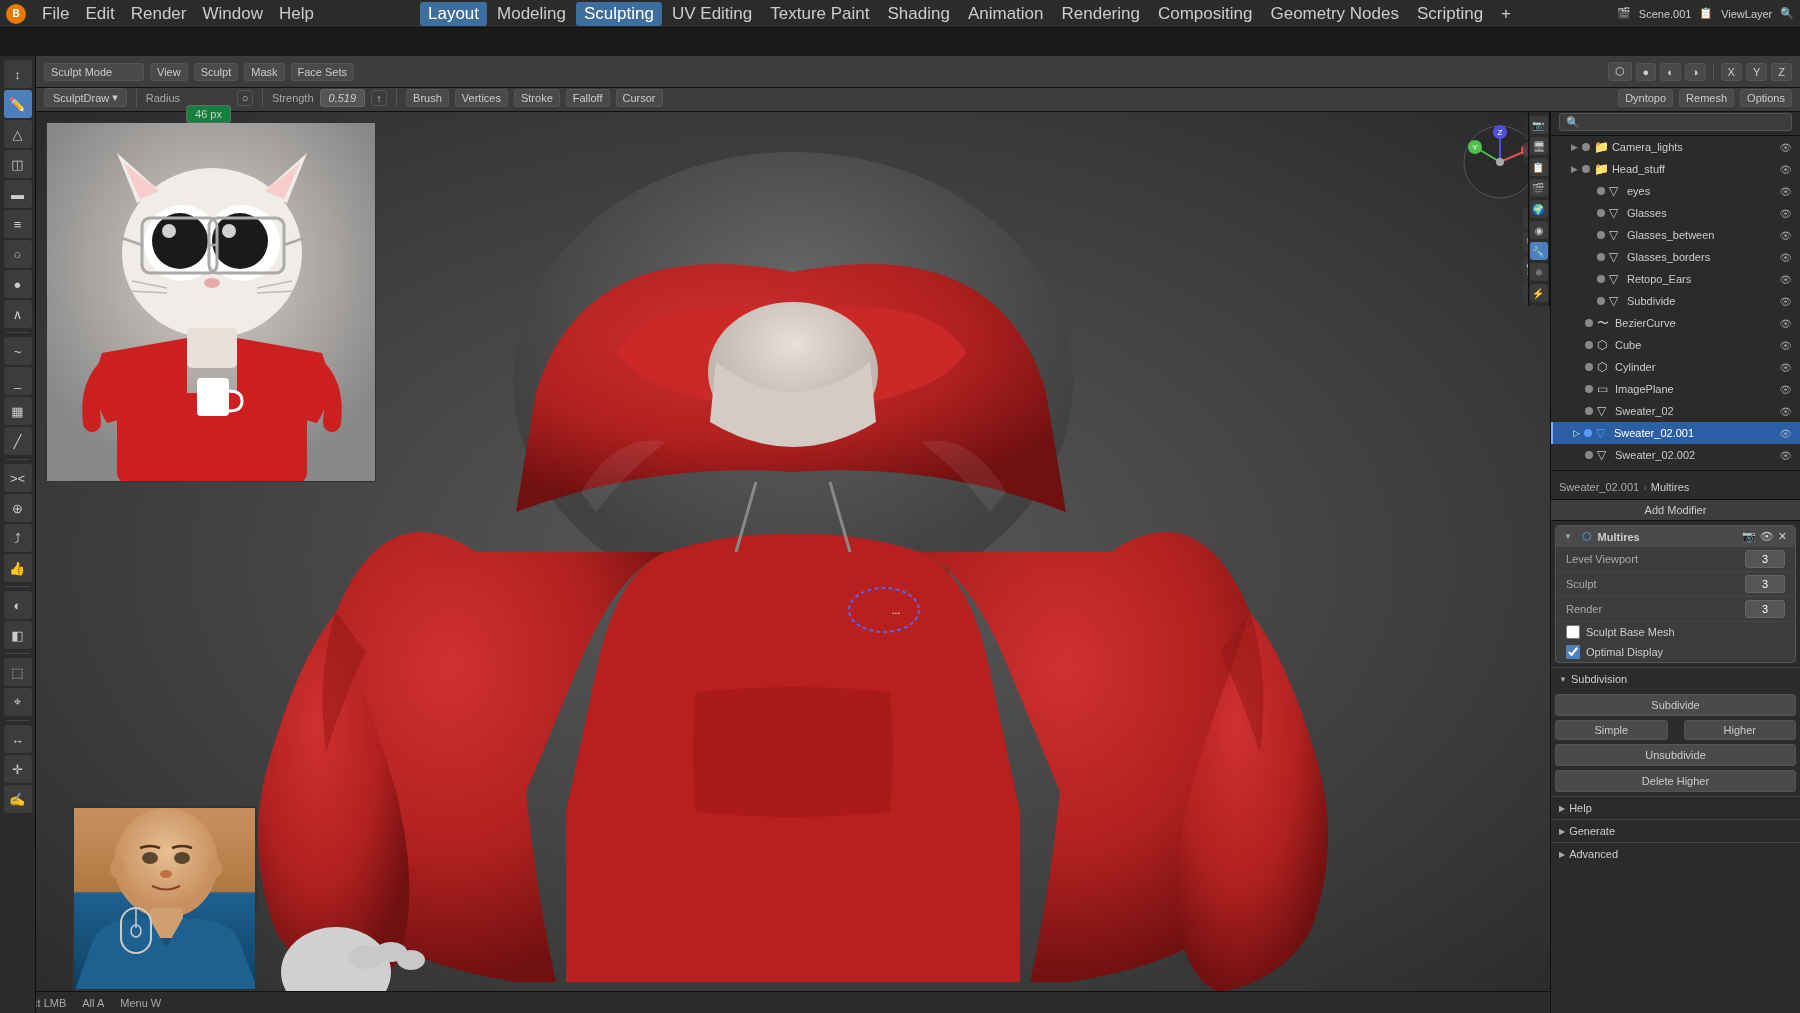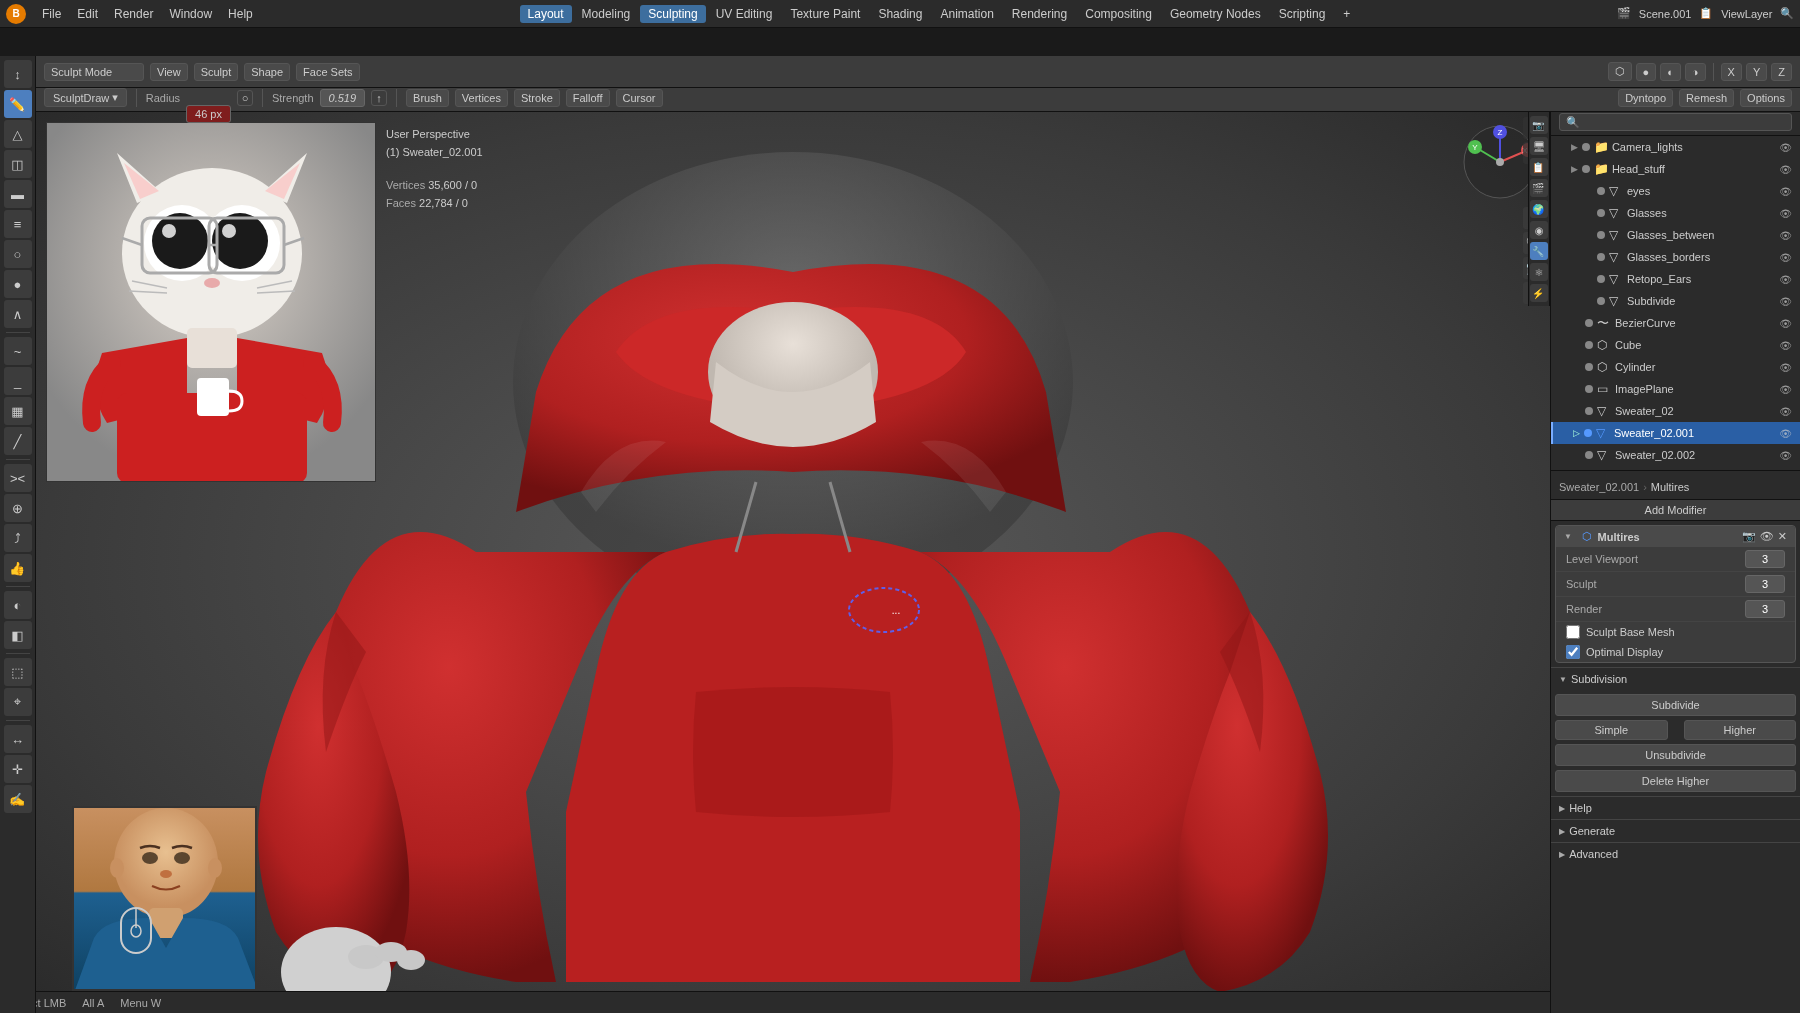--- a/index.html
+++ b/index.html
@@ -32,21 +32,21 @@
       border-radius: 50%;
       margin-right: 8px;
       flex-shrink: 0;
       display: flex; align-items: center; justify-content: center;
       font-weight: bold; font-size: 10px; color: white;
     }
     .menu-item {
       padding: 2px 8px;
       cursor: pointer;
       border-radius: 3px;
-      font-size: 12px;
+      font-size: 17px;
     }
     .menu-active { background: #3d6e9e; color: white; }
     .menu-spacer { flex: 1; }
     .menu-right { display: flex; align-items: center; gap: 8px; font-size: 11px; }
     .toolbar-btn {
       padding: 2px 6px;
       background: #4a4a4a;
       border: 1px solid #555;
       border-radius: 3px;
       cursor: pointer;
@@ -431,21 +431,21 @@
   <div class="tool-sep"></div>
   <div class="tool-btn" title="Transform">↔</div>
   <div class="tool-btn" title="Move">✛</div>
   <div class="tool-btn" title="Annotate">✍</div>
 </div>
 
 <div id="header-bar">
   <div class="toolbar-btn" style="min-width:100px;">Sculpt Mode</div>
   <div class="toolbar-btn">View</div>
   <div class="toolbar-btn">Sculpt</div>
-  <div class="toolbar-btn">Shape</div>
+  <div class="toolbar-btn">Mask</div>
   <div class="toolbar-btn">Face Sets</div>
   <div class="toolbar-spacer"></div>
 
   <div style="display:flex;align-items:center;gap:4px;">
     <div class="toolbar-btn" title="Overlay">⬡</div>
     <div class="toolbar-btn" title="Solid">●</div>
     <div class="toolbar-btn" title="Material">◐</div>
     <div class="toolbar-btn" title="Rendered">◑</div>
     <div class="toolbar-sep"></div>
     <div class="toolbar-btn">X</div>
@@ -454,21 +454,21 @@
   </div>
 </div>
 
 <div id="brush-bar">
   <div style="display:flex;align-items:center;gap:3px;background:#4a4a4a;border:1px solid #555;padding:2px 8px;border-radius:3px;">
     <span>SculptDraw</span>
     <span>▾</span>
   </div>
   <div class="toolbar-sep"></div>
   <span style="color:#aaa;font-size:11px;">Radius</span>
-  <div style="background:#7f1d1d;border:1px solid #666;border-radius:3px;padding:2px 8px;cursor:pointer;font-size:11px;margin-top:32px;">46 px</div>
+  <div style="background:#15803d;border:1px solid #666;border-radius:3px;padding:2px 8px;cursor:pointer;font-size:11px;margin-top:32px;">46 px</div>
   <div style="width:16px;height:16px;background:#3c3c3c;border:1px solid #555;border-radius:3px;cursor:pointer;display:flex;align-items:center;justify-content:center;">○</div>
   <div class="toolbar-sep"></div>
   <span style="color:#aaa;font-size:11px;">Strength</span>
   <div style="background:#555;border:1px solid #666;border-radius:3px;padding:2px 8px;cursor:pointer;font-size:11px;font-style:italic;">0.519</div>
   <div style="width:16px;height:16px;background:#3c3c3c;border:1px solid #555;border-radius:3px;cursor:pointer;display:flex;align-items:center;justify-content:center;">↑</div>
   <div class="toolbar-sep"></div>
   <div class="toolbar-btn">Brush</div>
   <div class="toolbar-btn">Vertices</div>
   <div class="toolbar-btn">Stroke</div>
   <div class="toolbar-btn">Falloff</div>
@@ -591,34 +591,20 @@
 
         <rect x="150" y="255" width="32" height="38" rx="4" fill="white"></rect>
         <path d="M 182 268 Q 195 268 195 278 Q 195 288 182 288" fill="none" stroke="white" stroke-width="3"></path>
 
         <path d="M 65 240 Q 40 260 45 300" fill="none" stroke="#cc2020" stroke-width="18" stroke-linecap="round"></path>
         <path d="M 265 240 Q 290 260 285 300" fill="none" stroke="#cc2020" stroke-width="18" stroke-linecap="round"></path>
       </svg>
     </div>
   </div>
 
-  <div id="viewport-info" style="top:14px;left:350px;">
-    <div style="color:#ccc;font-size:11px;">User Perspective</div>
-    <div style="color:#ccc;font-size:11px;">(1) Sweater_02.001</div>
-    <div style="margin-top:16px;">
-      <span style="color:#aaa;">Vertices</span>
-      <span style="color:#aaa;">  </span>
-      <span style="color:#ccc;">35,600 / 0</span>
-    </div>
-    <div>
-      <span style="color:#aaa;">Faces</span>
-      <span style="color:#aaa;">  </span>
-      <span style="color:#ccc;">22,784 / 0</span>
-    </div>
-  </div>
 
   <div id="gizmo">
     <svg width="80" height="80" viewBox="0 0 80 80">
       <circle cx="40" cy="40" r="36" fill="rgba(40,40,40,0.6)" stroke="#555" stroke-width="1"></circle>
 
       <line x1="40" y1="40" x2="68" y2="28" stroke="#e05050" stroke-width="2"></line>
       <circle cx="68" cy="28" r="7" fill="#e05050"></circle>
       <text x="65" y="31" fill="white" font-size="8" text-anchor="middle">X</text>
 
       <line x1="40" y1="40" x2="15" y2="25" stroke="#50c050" stroke-width="2"></line>

